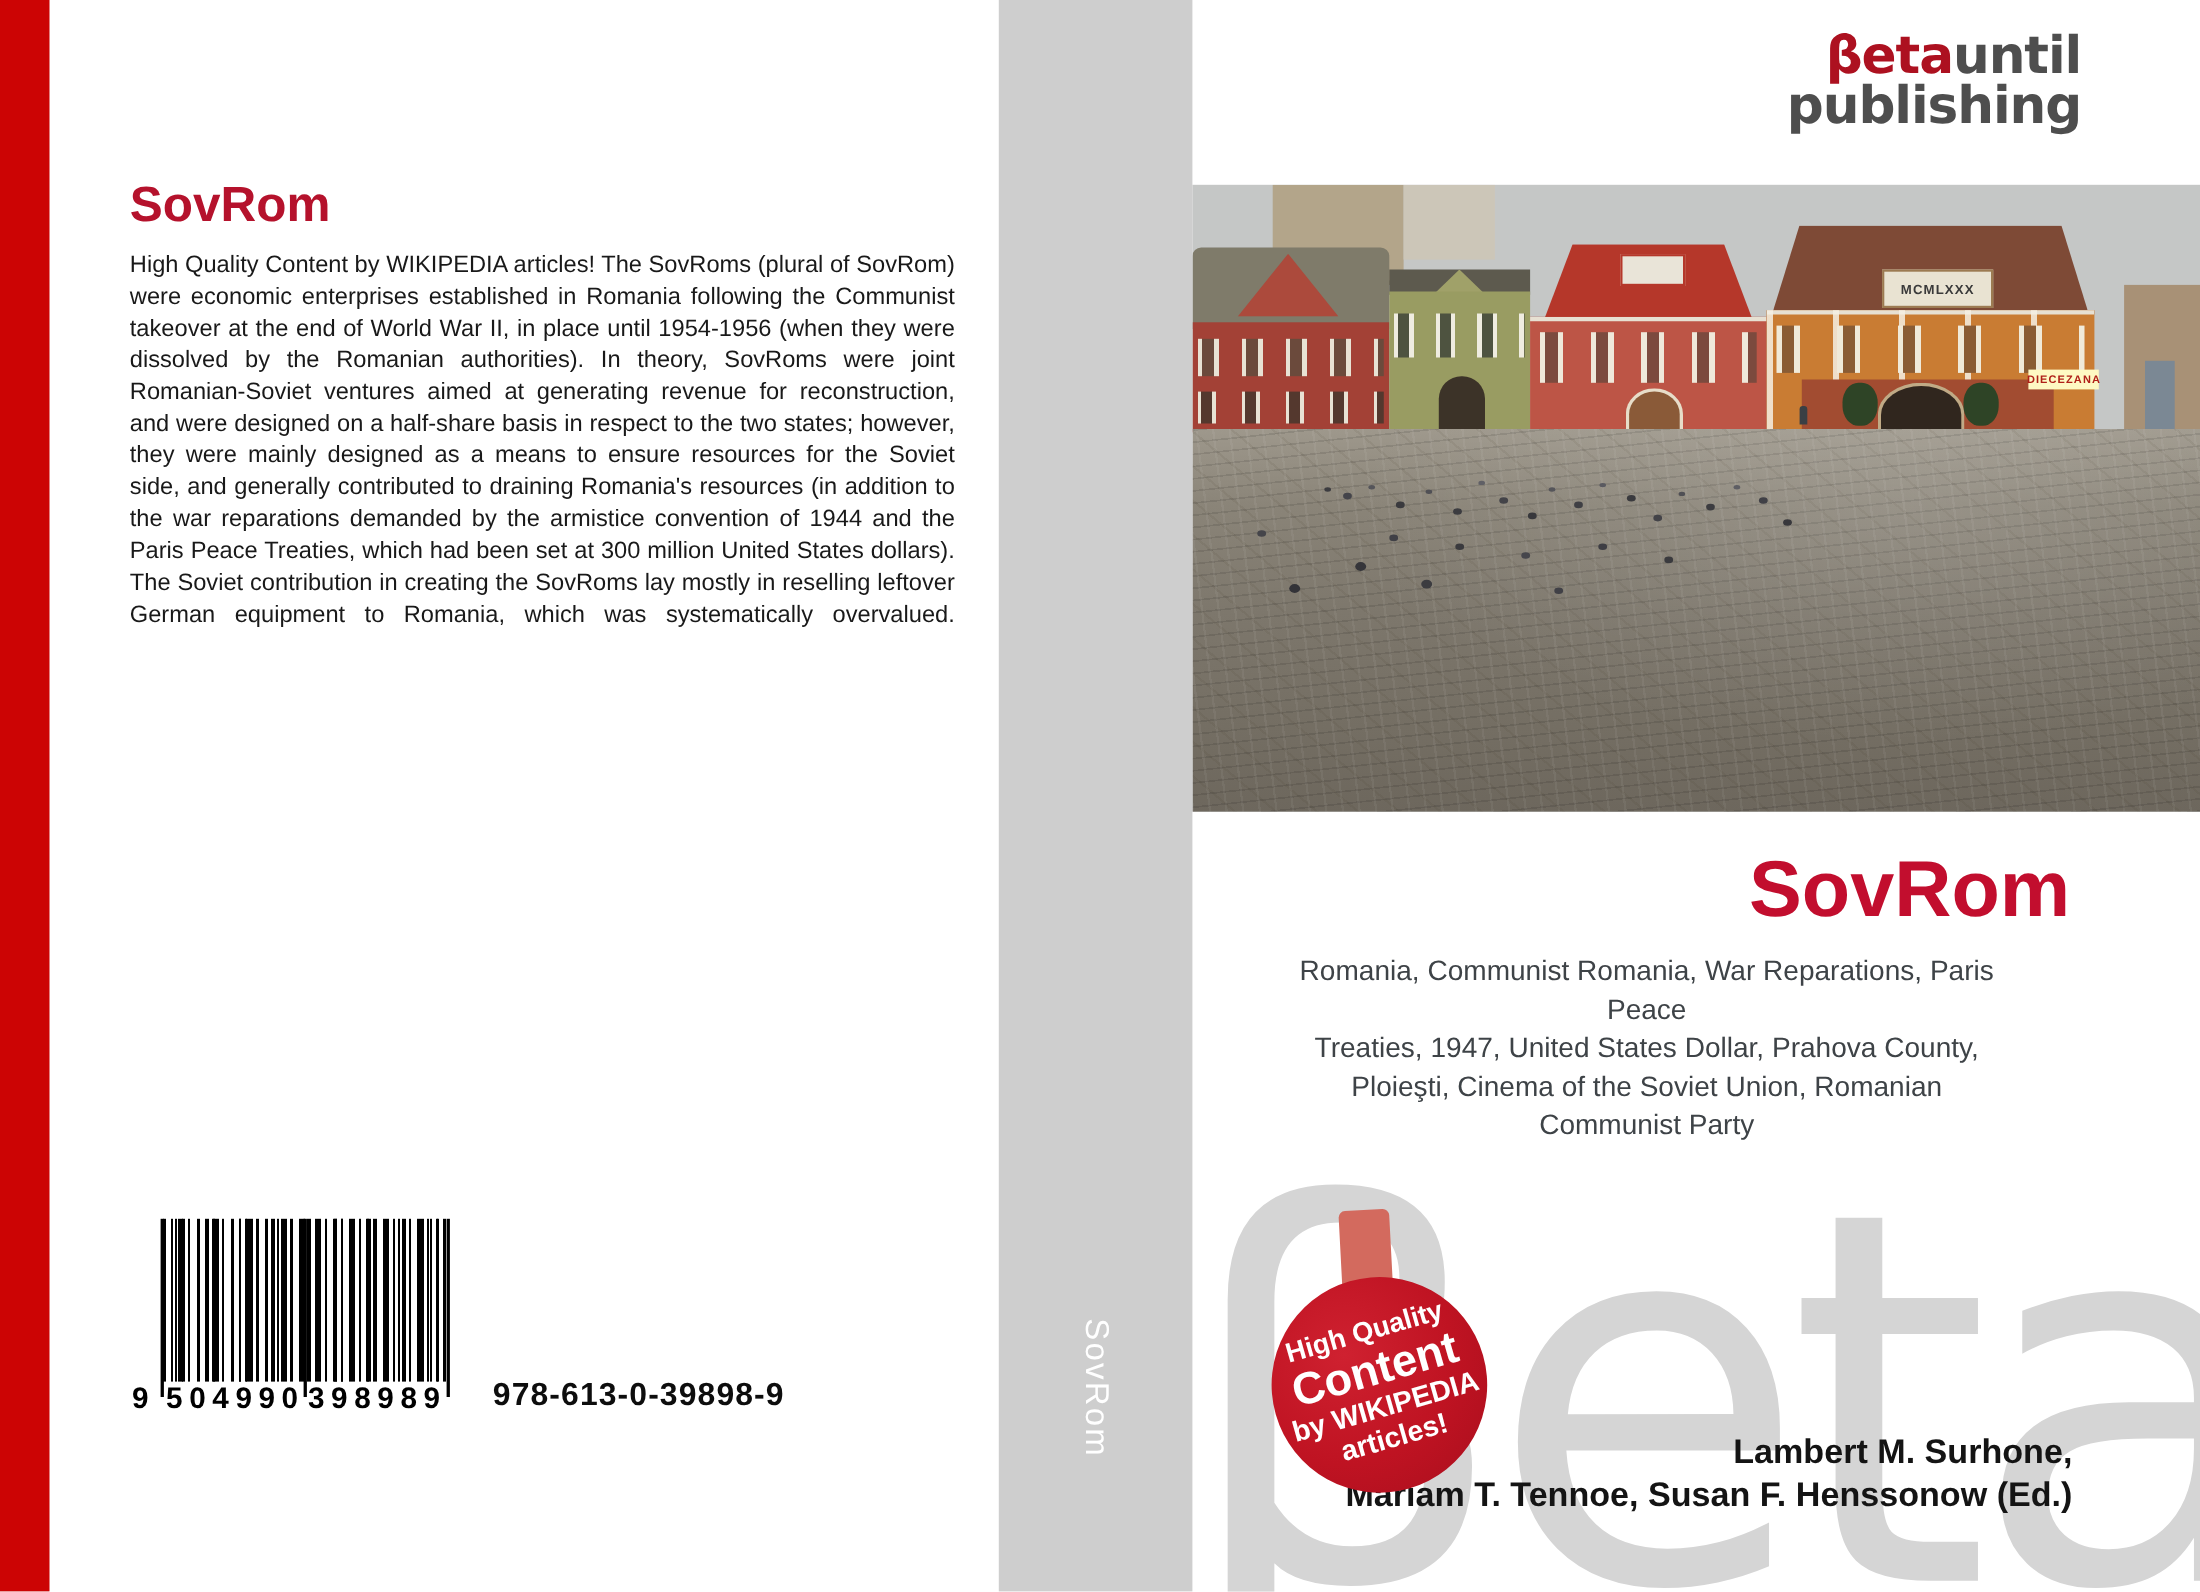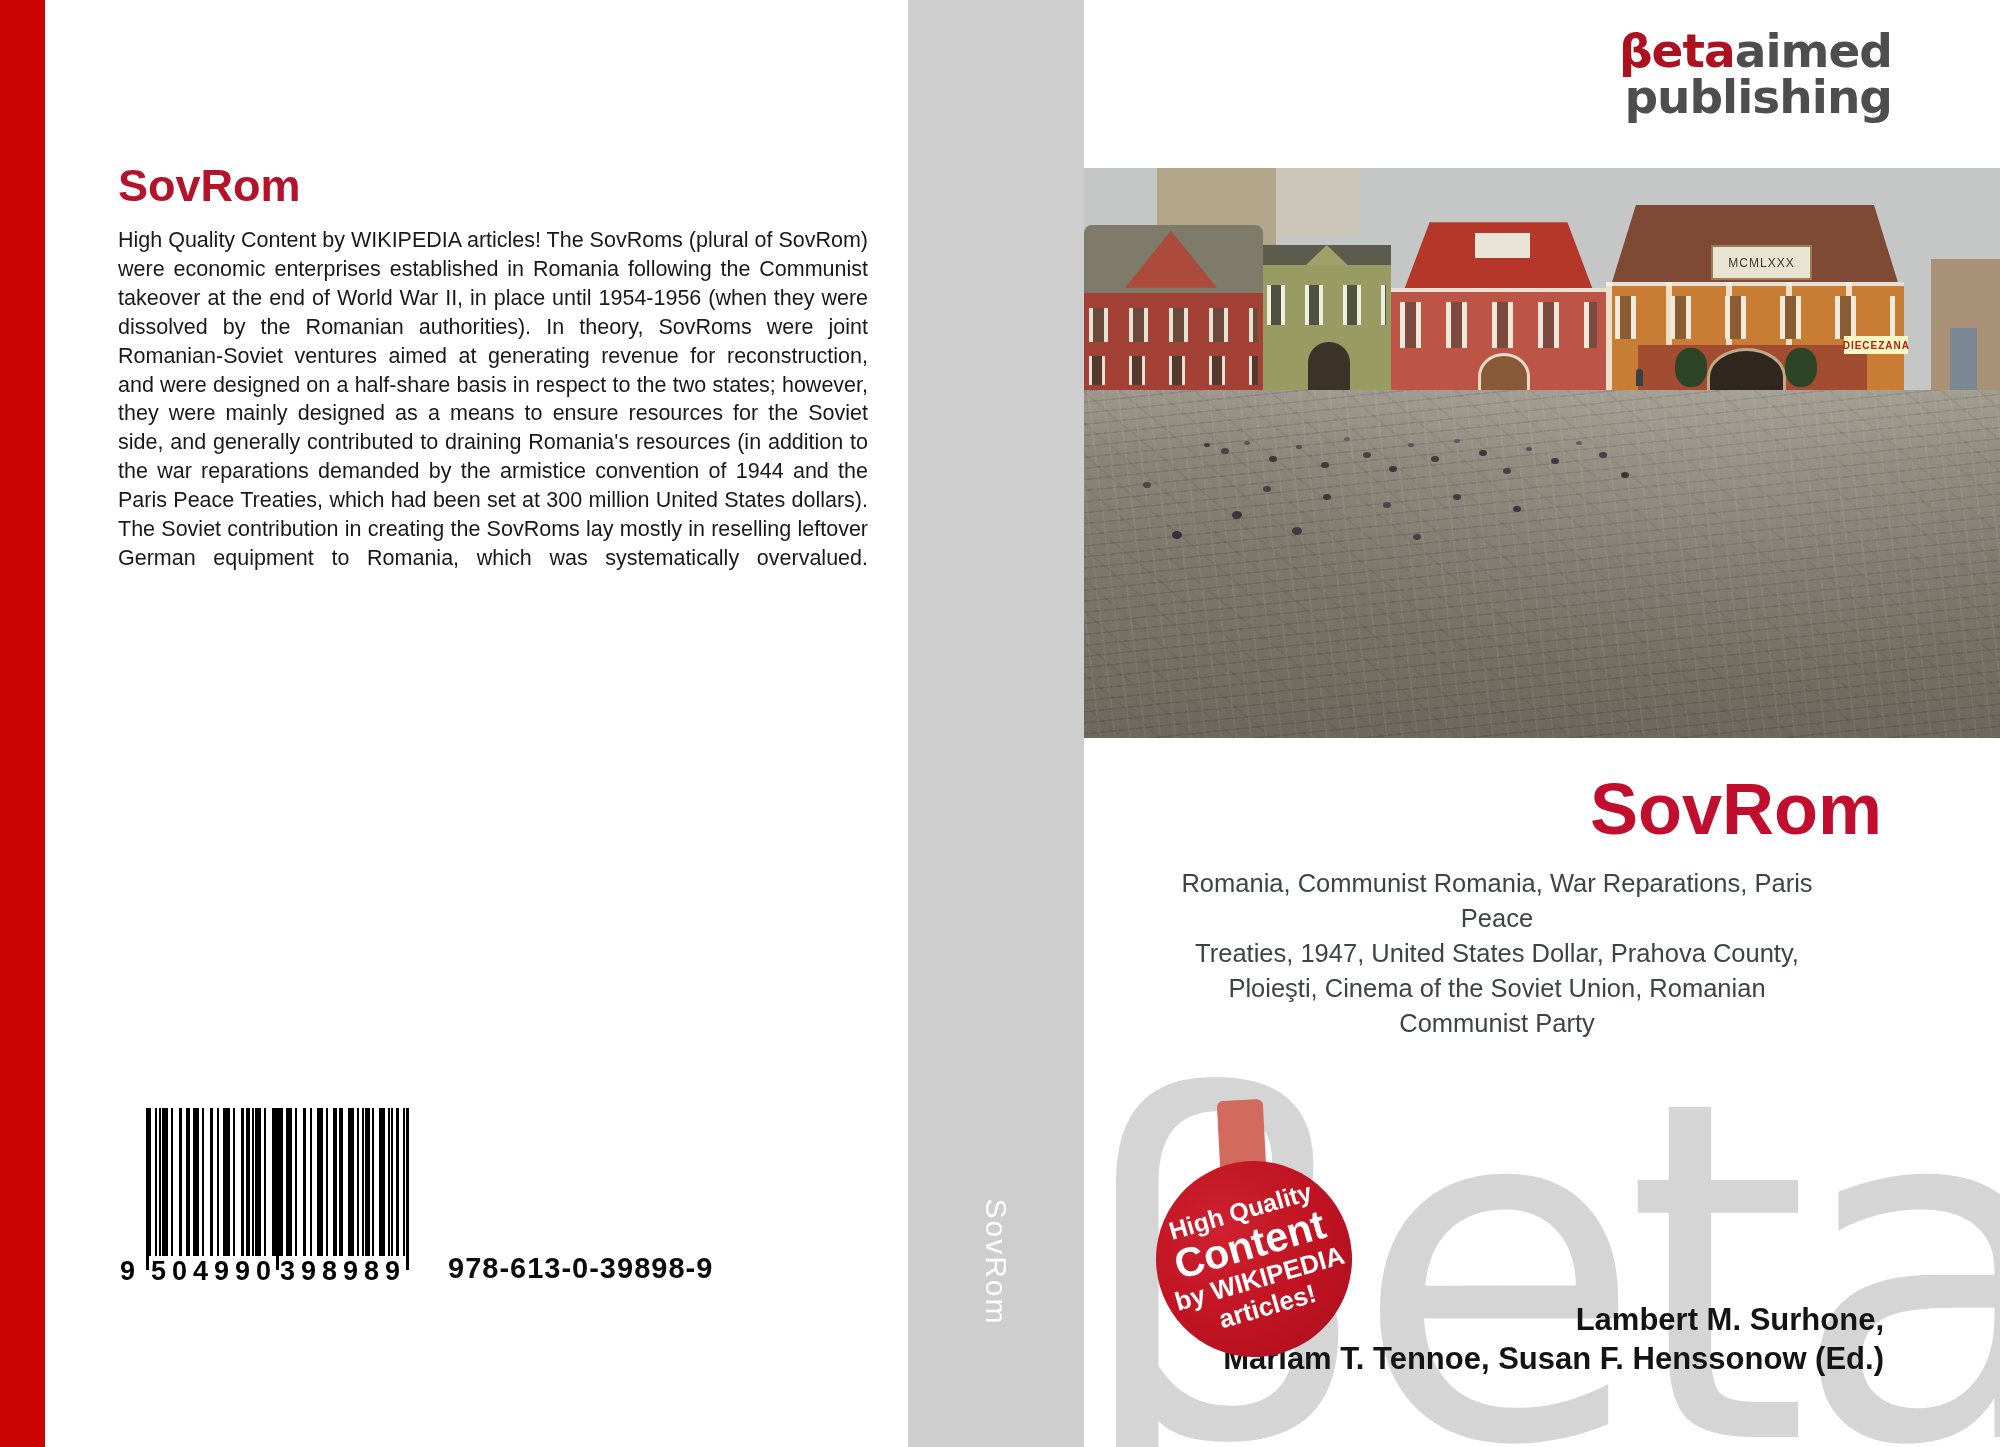--- a/index.html
+++ b/index.html
@@ -104,21 +104,21 @@
   .b3-roof{left:33.5%;top:9.5%;width:23.5%;height:12%;background:#b5372a;clip-path:polygon(6% 100%,18% 0,82% 0,94% 100%);}
   .b3-rail{left:42.5%;top:11%;width:6%;height:4.5%;background:#e9e4d8;border:2px solid #b5372a;}
   .b3-face{left:33.5%;top:21%;width:23.5%;height:18.5%;background:#bd5546;box-shadow:inset 0 4px 0 #e7e0d2;}
   .b3-win{left:34.5%;top:23.5%;width:21.5%;height:8%;
     background:repeating-linear-gradient(90deg,#efe8da 0 5px,#7c4a3e 5px 16px,#efe8da 16px 21px,transparent 21px 46px);}
   .b3-door{left:43%;top:32.5%;width:5%;height:7%;background:#8a5a38;border:3px solid #e7ddc9;border-bottom:none;border-radius:50% 50% 0 0/55% 55% 0 0;}
   
   .b4-roof{left:57%;top:6.5%;width:32.5%;height:13.5%;background:#7e4a36;clip-path:polygon(2% 100%,10% 0,90% 0,98% 100%);}
   .b4-plaque{left:68.5%;top:13.5%;width:10.5%;height:5.5%;background:#e9e3d2;border:2px solid #9c7b52;
     display:flex;align-items:center;justify-content:center;position:absolute;}
-  .b4-plaque span{position:static;font-size:12px;color:#3a3a3a;letter-spacing:1px;font-weight:normal;}
+  .b4-plaque span{position:static;font-size:12px;color:#3a3a3a;letter-spacing:1px;font-weight:bold;}
   .b4-face{left:57%;top:20%;width:32.5%;height:19.5%;background:#c97c33;box-shadow:inset 0 4px 0 #e7e0d2;}
   .b4-pil{left:57%;top:20%;width:32.5%;height:19.5%;
     background:repeating-linear-gradient(90deg,rgba(245,240,228,.85) 0 6px,transparent 6px 60px);}
   .b4-win{left:58%;top:22.5%;width:30.5%;height:7.5%;
     background:repeating-linear-gradient(90deg,#f0ead9 0 5px,#8a5c34 5px 16px,#f0ead9 16px 21px,transparent 21px 55px);}
   .b4-band{left:60.5%;top:31%;width:25%;height:8.5%;background:#a24c31;}
   .b4-door{left:68%;top:31.5%;width:8%;height:8%;background:#30261e;border:3px solid #c0aa86;border-bottom:none;border-radius:50% 50% 0 0/60% 60% 0 0;}
   .b4-tree1{left:64.5%;top:31.5%;width:3.5%;height:7%;background:#2e4426;border-radius:45%;}
   .b4-tree2{left:76.5%;top:31.5%;width:3.5%;height:7%;background:#2e4426;border-radius:45%;}
   .b4-sign{left:83%;top:29.5%;width:7%;height:3.2%;background:#fef9c3;display:flex;align-items:center;justify-content:center;position:absolute;}
@@ -178,21 +178,21 @@
 
   <div class="watermark">βeta</div>
 
   <div class="spine">
     <div class="spine-title">SovRom</div>
   </div>
 
   <div class="front"></div>
 
   <div class="logo">
-    <span class="beta">βeta</span><span>aimed</span><br>
+    <span class="beta">βeta</span><span>until</span><br>
     <span>publishing</span>
   </div>
 
   <div class="photo">
     <div class="far-b1"></div>
     <div class="far-b2"></div>
 
     <div class="b1-roof"></div>
     <div class="b1-ped"></div>
     <div class="b1-face"></div>

